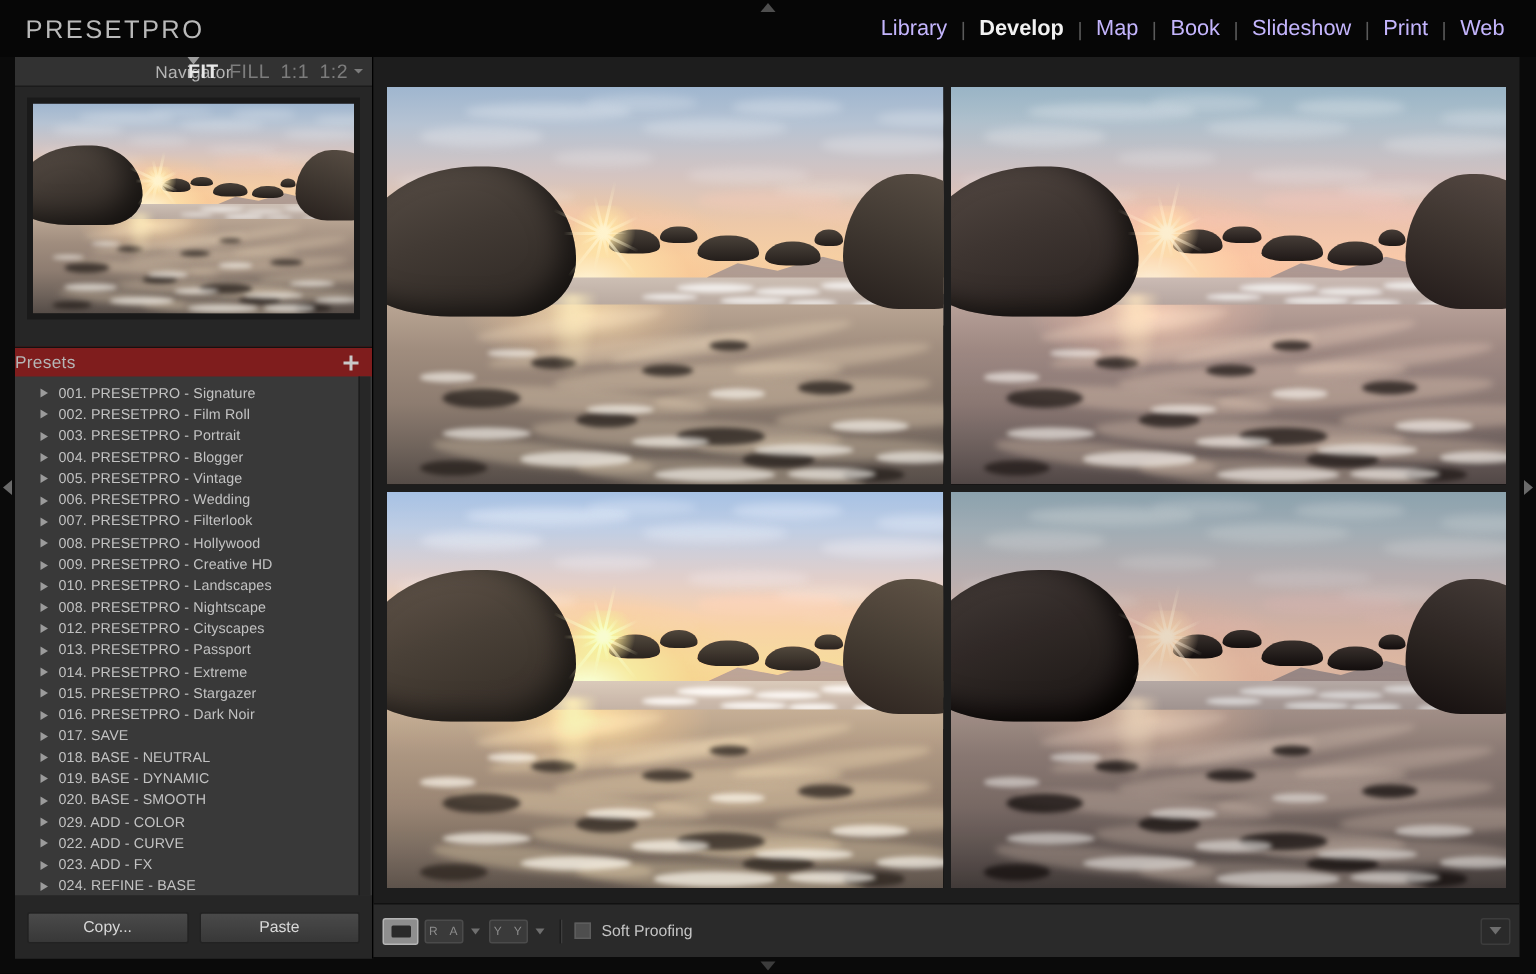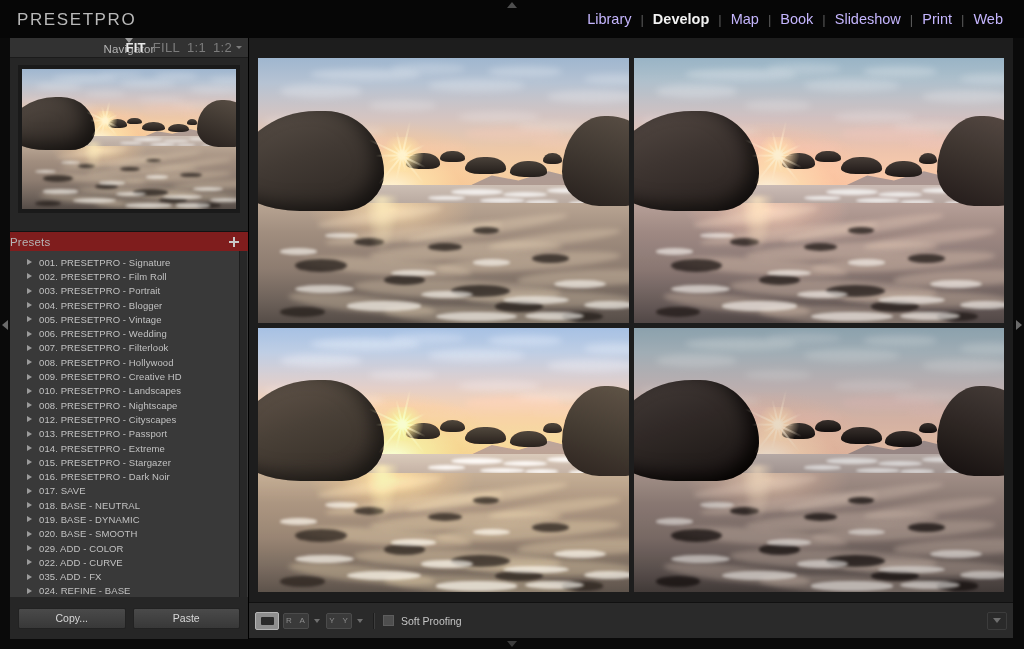--- a/index.html
+++ b/index.html
@@ -677,21 +677,21 @@
           <div class="preset-row">
             <span class="ptri"></span>
             <span class="preset-label">029. ADD - COLOR</span>
           </div>
           <div class="preset-row">
             <span class="ptri"></span>
             <span class="preset-label">022. ADD - CURVE</span>
           </div>
           <div class="preset-row">
             <span class="ptri"></span>
-            <span class="preset-label">035. ADD - FX</span>
+            <span class="preset-label">023. ADD - FX</span>
           </div>
           <div class="preset-row">
             <span class="ptri"></span>
             <span class="preset-label">024. REFINE - BASE</span>
           </div>
         </div>
       <div class="preset-scroll-track"></div>
     </div>
 
     <div class="copypaste">

